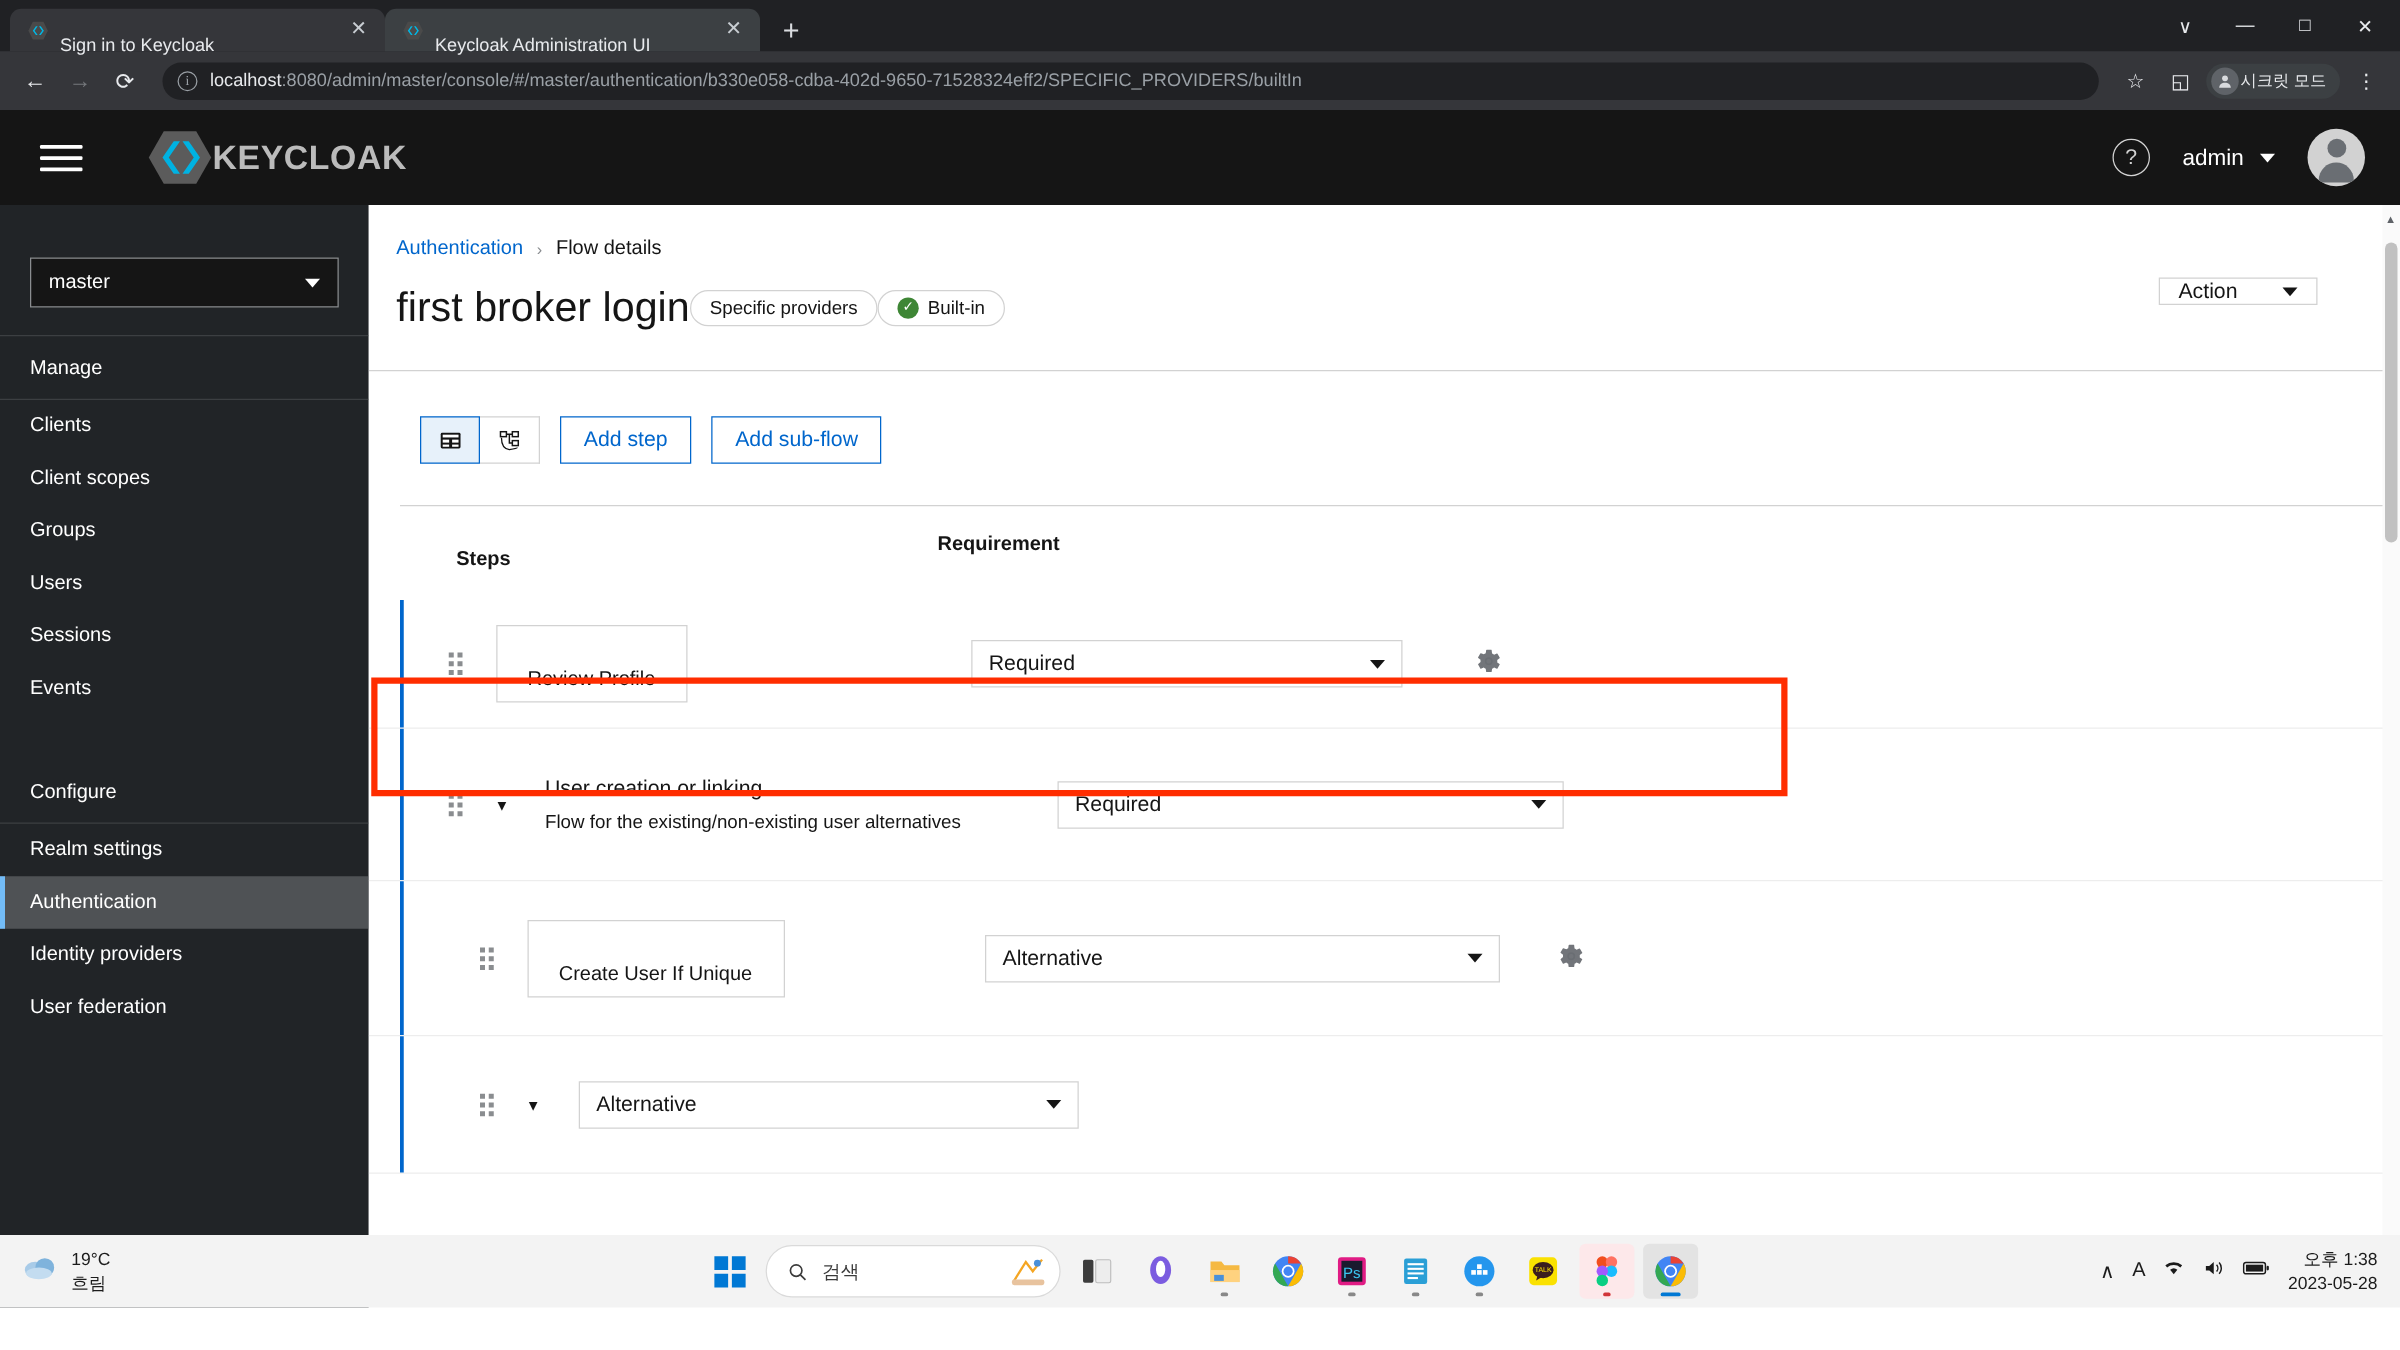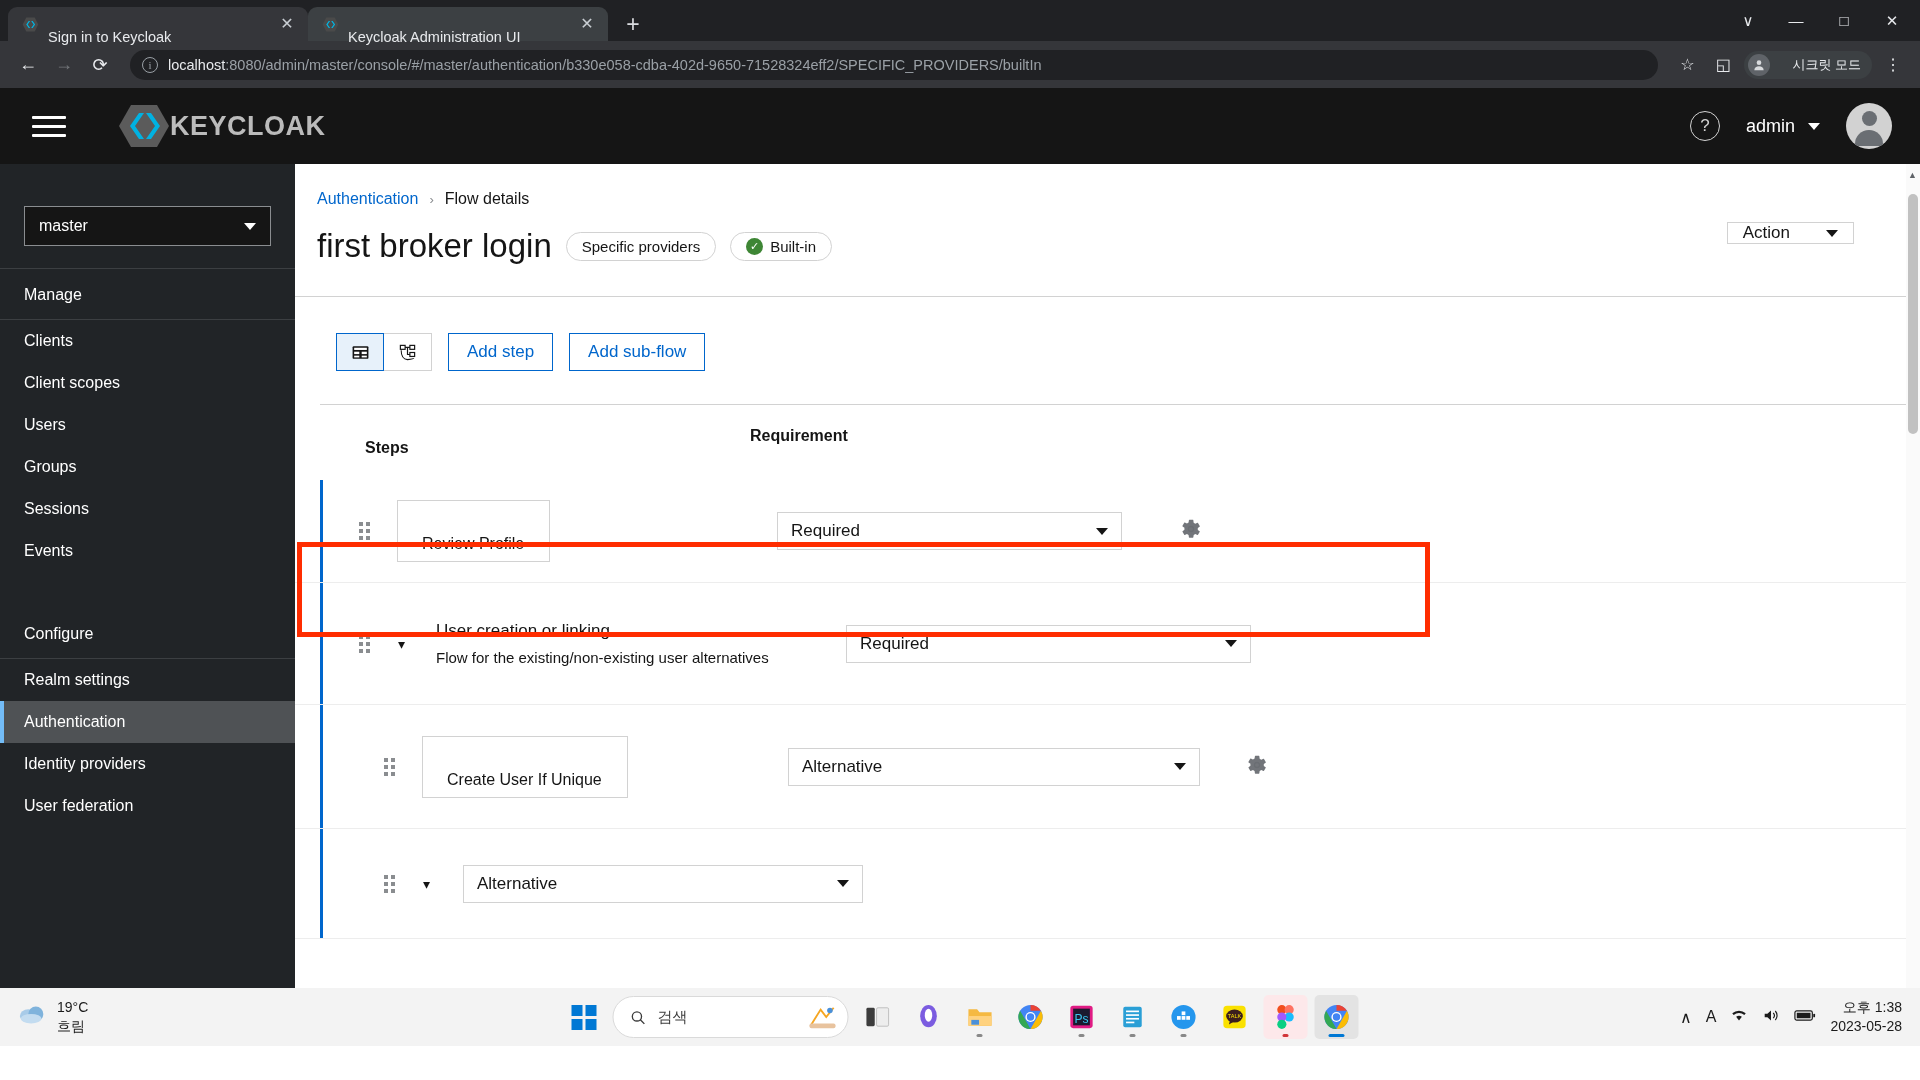--- a/index.html
+++ b/index.html
@@ -76,21 +76,21 @@
     overflow: hidden; text-overflow: ellipsis;
   }
   .omni-url .host { color: #e8eaed; }
   .tb-right { display: flex; align-items: center; gap: 6px; }
   .tb-icon {
     width: 30px; height: 30px; display: flex; align-items: center;
     justify-content: center; color: #e8eaed; font-size: 16px;
   }
   .profile-chip {
     height: 28px; border-radius: 14px; background: #3c4043;
-    display: flex; align-items: center; gap: 22px; padding: 0 11px 0 4px;
+    display: flex; align-items: center; gap: 1px; padding: 0 11px 0 4px;
     color: #e8eaed; font-size: 13px;
   }
   .profile-av {
     width: 22px; height: 22px; border-radius: 50%;
     background: #5f6368; display: flex; align-items: center;
     justify-content: center; color: #e8eaed; font-size: 12px;
   }
 
   
   .kc-app { width: 1920px; height: 958px; position: relative; background: #fff; }
@@ -173,21 +173,21 @@
   .kc-main { flex: 1; background: #fff; position: relative; overflow: hidden; }
   .breadcrumb {
     padding: 26px 0 0 22px; font-size: 16px; color: #151515;
     display: flex; align-items: center; gap: 11px;
   }
   .breadcrumb a { color: #06c; text-decoration: none; }
   .bc-sep { color: #8a8d90; font-size: 13px; }
 
   .title-row {
     display: flex; align-items: center; padding: 19px 0 0 22px;
-    gap: 14px; position: relative;
+    position: relative;
   }
   .page-title { font-size: 33px; color: #151515; font-weight: normal; }
   .badge {
     height: 29px; border: 1px solid #d2d2d2; border-radius: 15px;
     display: inline-flex; align-items: center; gap: 7px;
     padding: 0 15px; font-size: 15px; color: #151515; background: #fff;
   }
   .badge-check {
     width: 17px; height: 17px; border-radius: 50%; background: #3e8635;
     display: inline-flex; align-items: center; justify-content: center;
@@ -438,22 +438,22 @@
           <span>master</span>
           <span class="caret"></span>
         </div>
       </div>
       <div class="nav-sep"></div>
 
       <div class="nav-group-label">Manage</div>
       <div class="nav-sep"></div>
       <div class="nav-item">Clients</div>
       <div class="nav-item">Client scopes</div>
+      <div class="nav-item">Groups</div>
       <div class="nav-item">Users</div>
-      <div class="nav-item">Groups</div>
       <div class="nav-item">Sessions</div>
       <div class="nav-item">Events</div>
 
       <div class="nav-spacer"></div>
 
       <div class="nav-group-label">Configure</div>
       <div class="nav-sep"></div>
       <div class="nav-item">Realm settings</div>
       <div class="nav-item active">Authentication</div>
       <div class="nav-item">Identity providers</div>

